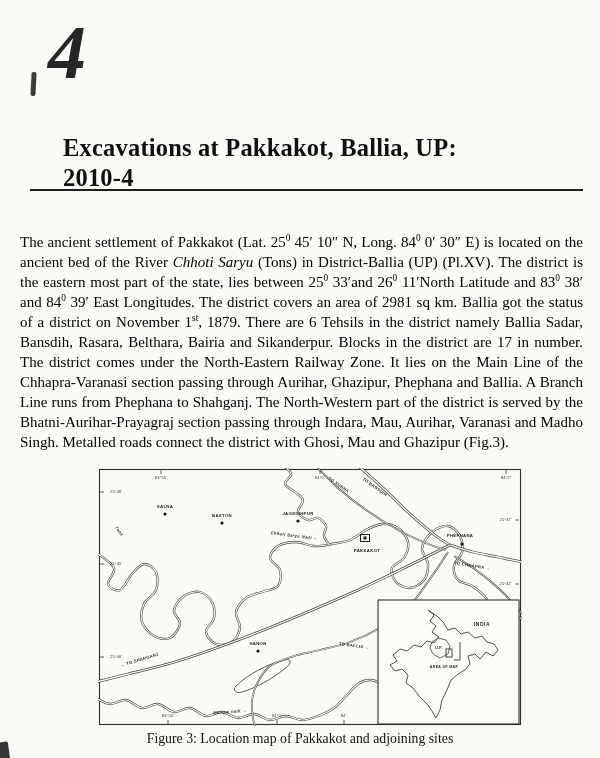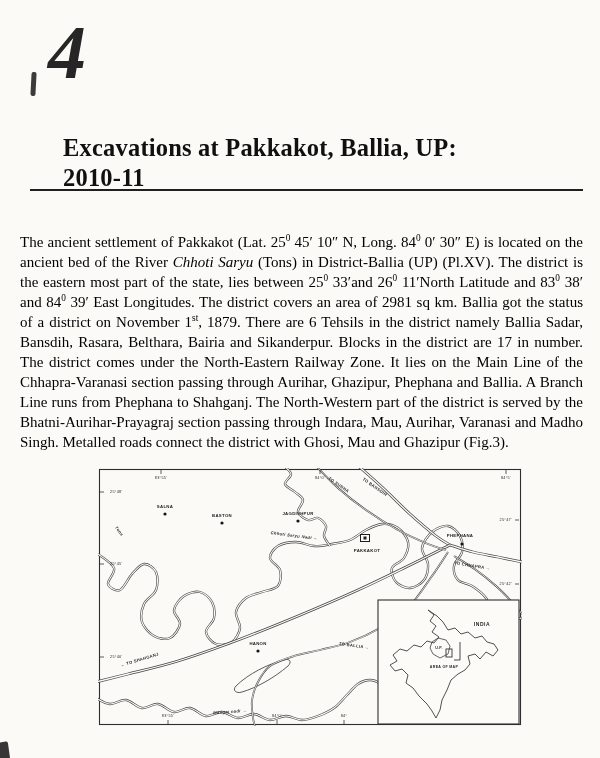--- a/index.html
+++ b/index.html
@@ -28,21 +28,21 @@
 
 <div class="page">
 
   <div class="scan-mark mark-a"></div>
   <div class="scan-mark mark-b"></div>
 
   <div class="chapter-number">4</div>
 
   <h1 class="page-title">
     <span>Excavations at Pakkakot, Ballia, UP:</span>
-    <span>2010-11</span>
+    <span>2010-4</span>
   </h1>
 
   <div class="title-divider"></div>
 
   <p class="body-paragraph" id="para"><span>The ancient settlement of Pakkakot (Lat. 25</span><sup>0</sup><span> 45′ 10″ N, Long. 84</span><sup>0</sup><span> 0′ 30″ E) is located on the ancient bed of the River </span><span class="it">Chhoti Saryu</span><span> (Tons) in District-Ballia (UP) (Pl.XV). The district is the eastern most part of the state, lies between 25</span><sup>0</sup><span> 33′and 26</span><sup>0</sup><span> 11′North Latitude and 83</span><sup>0</sup><span> 38′ and 84</span><sup>0</sup><span> 39′ East Longitudes. The district covers an area of 2981 sq km. Ballia got the status of a district on November 1</span><sup>st</sup><span>, 1879. There are 6 Tehsils in the district namely Ballia Sadar, Bansdih, Rasara, Belthara, Bairia and Sikanderpur. Blocks in the district are 17 in number. The district comes under the North-Eastern Railway Zone. It lies on the Main Line of the Chhapra-Varanasi section passing through Aurihar, Ghazipur, Phephana and Ballia. A Branch Line runs from Phephana to Shahganj. The North-Western part of the district is served by the Bhatni-Aurihar-Prayagraj section passing through Indara, Mau, Aurihar, Varanasi and Madho Singh. Metalled roads connect the district with Ghosi, Mau and Ghazipur (Fig.3).</span></p>
 
   <div class="figure-map">
     <svg id="map" width="424" height="258" viewBox="0 0 424 258">
       <rect x="1.5" y="1.5" width="421" height="255" fill="#fbfaf7" stroke="#2e2e2e" stroke-width="1.1"></rect>
       <g id="g-lines">
@@ -123,14 +123,15 @@
           <text x="0" y="0" font-size="4.2" fill="#2d2d2d" text-anchor="middle" letter-spacing="0.3" font-weight="600" transform="translate(276,20) rotate(35)">TO BANSDIH</text>
           <text x="0" y="0" font-size="4.2" fill="#2d2d2d" text-anchor="middle" letter-spacing="0.3" font-weight="600" transform="translate(196,69) rotate(7)" font-style="italic">Chhoti Saryu Nadi →</text>
           <text x="0" y="0" font-size="4.2" fill="#2d2d2d" text-anchor="middle" letter-spacing="0.3" font-weight="600" transform="translate(374,99) rotate(9)">TO CHHAPRA →</text>
           <text x="0" y="0" font-size="4.2" fill="#2d2d2d" text-anchor="middle" letter-spacing="0.3" font-weight="600" transform="translate(42,193) rotate(-17)">← TO SHAHGANJ</text>
           <text x="0" y="0" font-size="4.2" fill="#2d2d2d" text-anchor="middle" letter-spacing="0.3" font-weight="600" transform="translate(256,179) rotate(8)">TO BALLIA →</text>
           <text x="0" y="0" font-size="4.2" fill="#2d2d2d" text-anchor="middle" letter-spacing="0.3" font-weight="600" transform="translate(132,245) rotate(-4)" font-style="italic">Mangai nadi →</text>
         </g>
     </svg>
   </div>
 
+  <p class="figure-caption">Figure 3: Location map of Pakkakot and adjoining sites</p>
 
 </div>
 
 </body></html>

